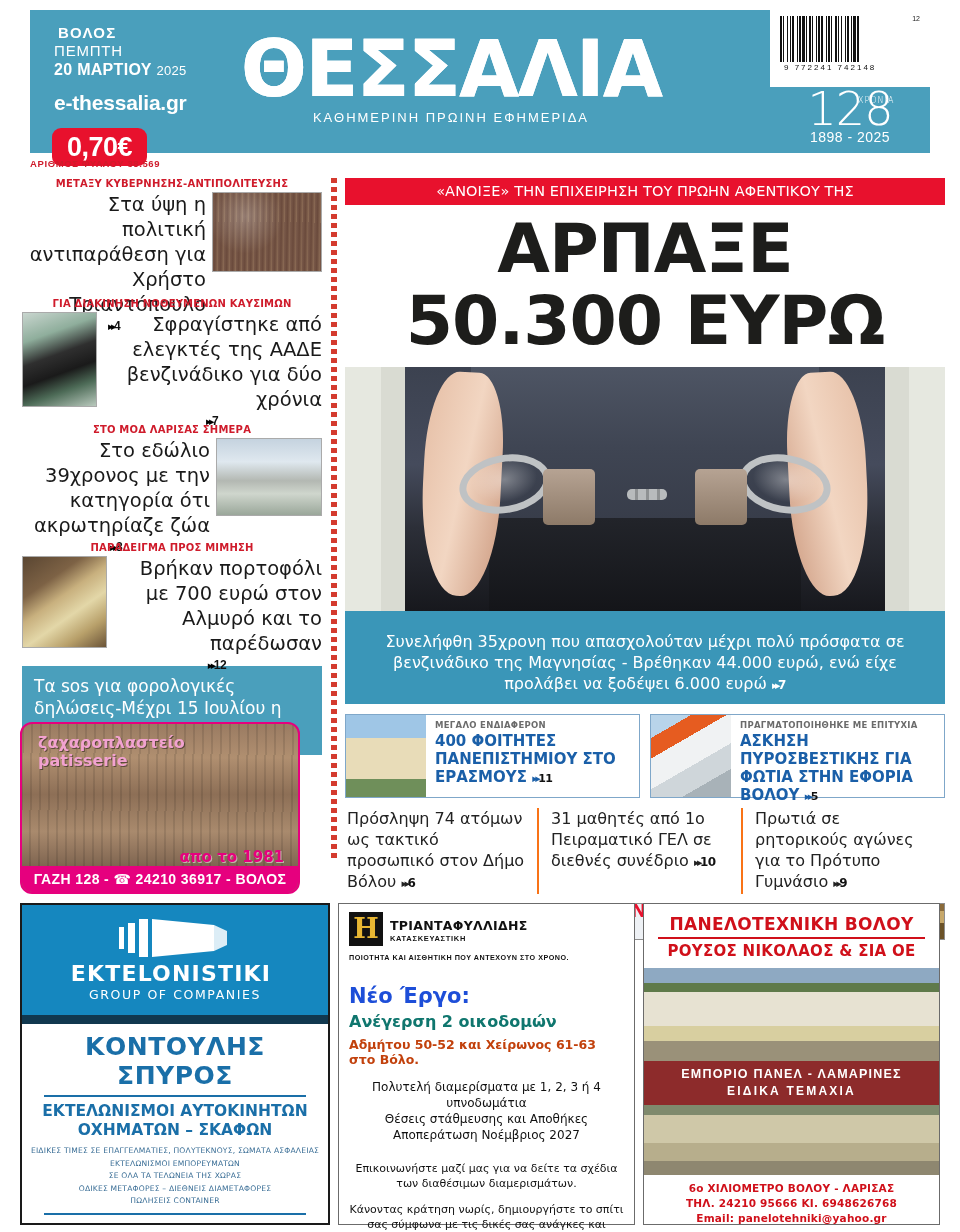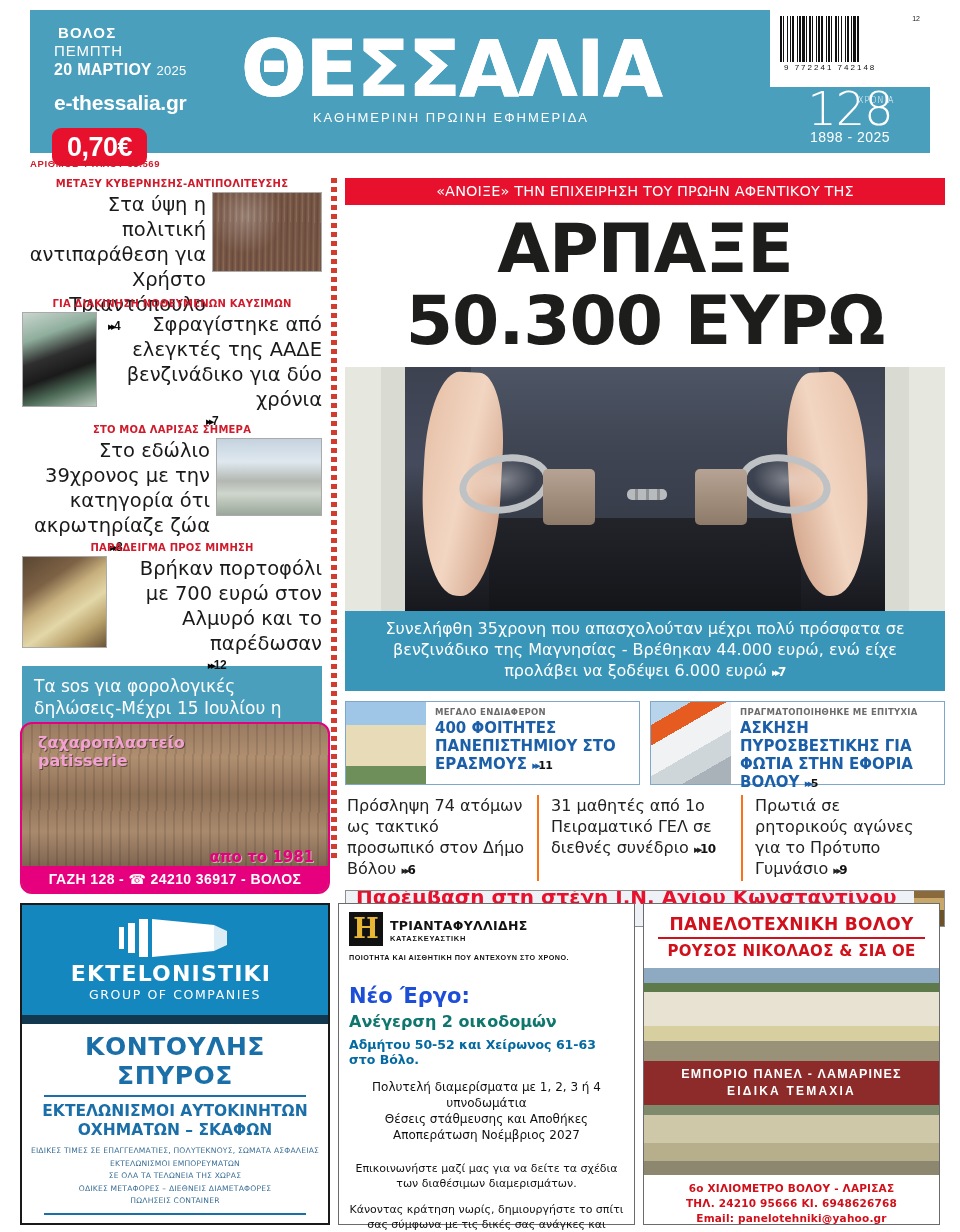--- a/index.html
+++ b/index.html
@@ -113,21 +113,21 @@
 
   .sos-box {
     background: #4a9fbc; color: #fff; padding: 9px 12px 11px 12px;
     font-size: 17px; line-height: 22px; font-family: "DejaVu Sans", sans-serif;
     margin-top: 6px;
   }
   .sos-box .pg { color: #fff; }
 
   
   .medini {
-    position: absolute; left: 20px; top: 722px; width: 310px; height: 172px;
+    position: absolute; left: 20px; top: 722px; width: 280px; height: 172px;
     border: 2px solid #e6007e; border-radius: 12px; overflow: hidden;
     background:
       repeating-linear-gradient(91deg, rgba(0,0,0,.10) 0px, rgba(0,0,0,.10) 2px, transparent 2px, transparent 9px),
       linear-gradient(180deg, #9a7b62 0%, #b08f70 20%, #8d6f56 42%, #a98a6d 64%, #7e6450 85%, #96785e 100%);
   }
   .med-sweet {
     position: absolute; left: 16px; top: 10px; color: #f2a2d0;
     font-size: 16px; font-weight: bold; line-height: 18px;
     text-shadow: 1px 1px 0 rgba(0,0,0,.45);
     font-family: "DejaVu Sans", sans-serif;
@@ -193,21 +193,21 @@
   .mp-chain { position: absolute; left: 47%; top: 50%; width: 40px; height: 11px;
     background: repeating-linear-gradient(90deg, #b8bbbd 0 8px, #8e9193 8px 11px);
     border-radius: 5px; }
   .mp-lockL, .mp-lockR { position: absolute; top: 42%; width: 52px; height: 56px;
     background: linear-gradient(180deg, #b6a393 0%, #8d7a68 100%); border-radius: 5px; }
   .mp-lockL { left: 33%; }
   .mp-lockR { right: 33%; }
 
   .teal-strap {
     background: #3a96b8; color: #fff; text-align: center;
-    font-size: 16px; line-height: 21px; padding: 7px 24px 8px 24px;
+    font-size: 16px; line-height: 21px; padding: 20px 24px 8px 24px;
     font-family: "DejaVu Sans", sans-serif;
   }
   .teal-strap .pg { color: #fff; }
 
   
   .twobox { display: flex; gap: 10px; margin-top: 10px; }
   .bx { flex: 1; display: flex; border: 1px solid #7fa7c9; background: #fff; height: 84px; }
   .bx-img { width: 80px; flex: 0 0 80px; background-size: cover; background-position: center; }
   .img-bldg { background: linear-gradient(180deg, #9fc6e6 0 28%, #e8dcb8 28% 78%, #6f8f5a 78% 100%); }
   .img-fire { background: linear-gradient(150deg, #b8d4ea 0 18%, #e65c20 18% 34%, #f0f2f3 34% 58%, #cfd6da 58% 78%, #a8b2b8 78% 100%); }
@@ -269,21 +269,21 @@
   .tri-logo span { position: absolute; color: #e8b733; font-weight: bold; font-size: 27px;
     left: 50%; top: 50%; transform: translate(-50%,-52%); font-family: "DejaVu Serif", serif; }
   .tri-name { font-size: 12.5px; font-weight: bold; letter-spacing: 0.3px; color: #111;
     font-family: "DejaVu Sans", sans-serif; }
   .tri-kat { font-size: 7.5px; font-weight: bold; letter-spacing: 0.7px; color: #111; margin-top: 1px; }
   .tri-slogan { font-size: 7.2px; font-weight: bold; letter-spacing: 0.5px; color: #111; margin-top: 7px; }
   .tri-h1 { font-size: 21px; font-weight: bold; color: #1d4ed8; margin-top: 22px;
     font-family: "DejaVu Sans", sans-serif; }
   .tri-h2 { font-size: 16px; font-weight: bold; color: #0f766e; margin-top: 4px;
     font-family: "DejaVu Sans", sans-serif; }
-  .tri-h3 { font-size: 12.5px; font-weight: bold; color: #0369a1; margin-top: 6px;
+  .tri-h3 { font-size: 12.5px; font-weight: bold; color: #c2410c; margin-top: 6px;
     font-family: "DejaVu Sans", sans-serif; }
   .tri-p { font-size: 12px; line-height: 16px; color: #111; margin-top: 12px;
     font-family: "DejaVu Sans", sans-serif; text-align: center; }
   .tri-c { font-size: 11px; line-height: 15px; color: #111; margin-top: 18px; text-align: center;
     font-family: "DejaVu Sans", sans-serif; }
   .tri-c2 { font-size: 11px; line-height: 15px; color: #111; margin-top: 11px; text-align: center;
     font-family: "DejaVu Sans", sans-serif; }
 
   .ad-right {
     position: absolute; left: 643px; top: 903px; width: 297px; height: 322px;

